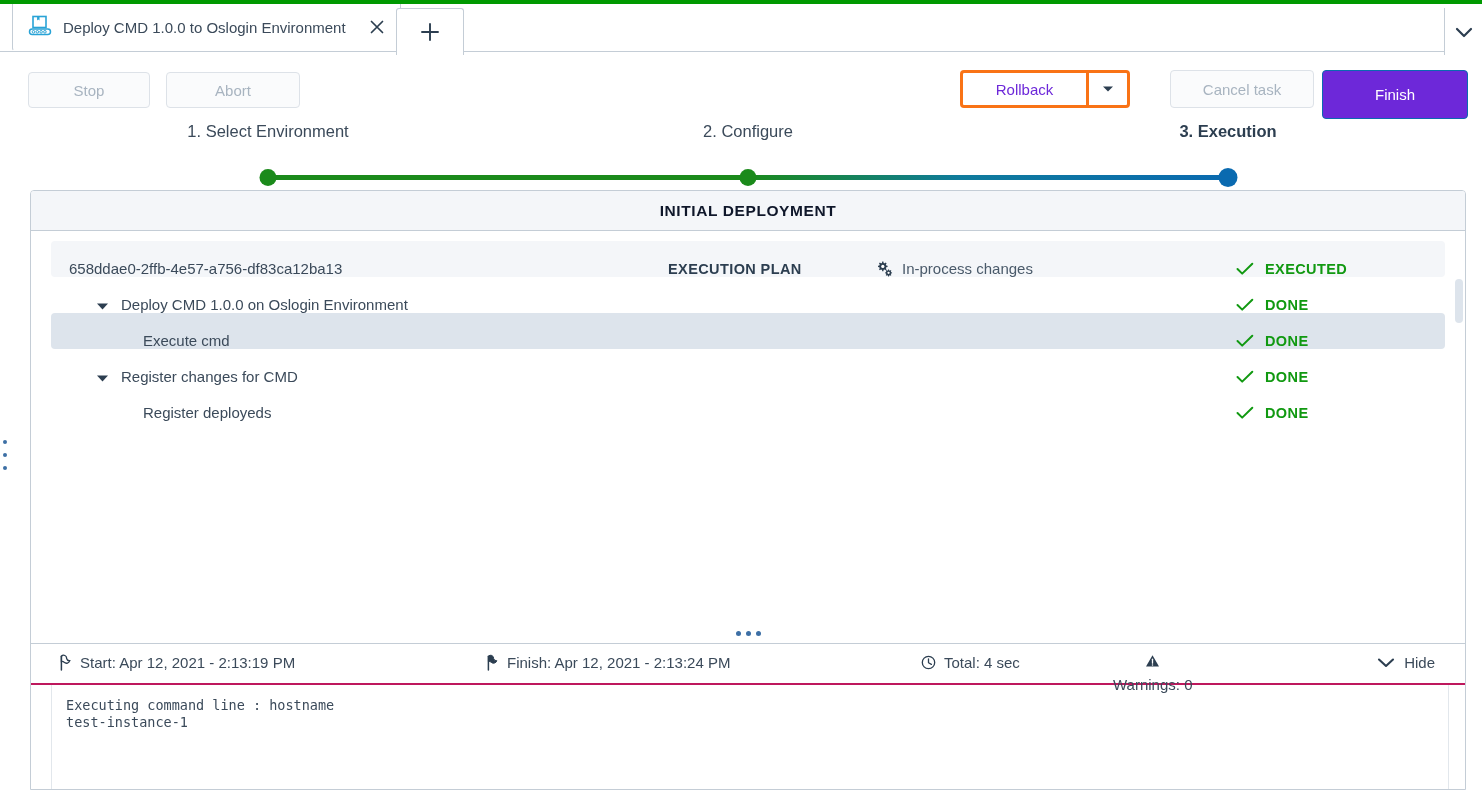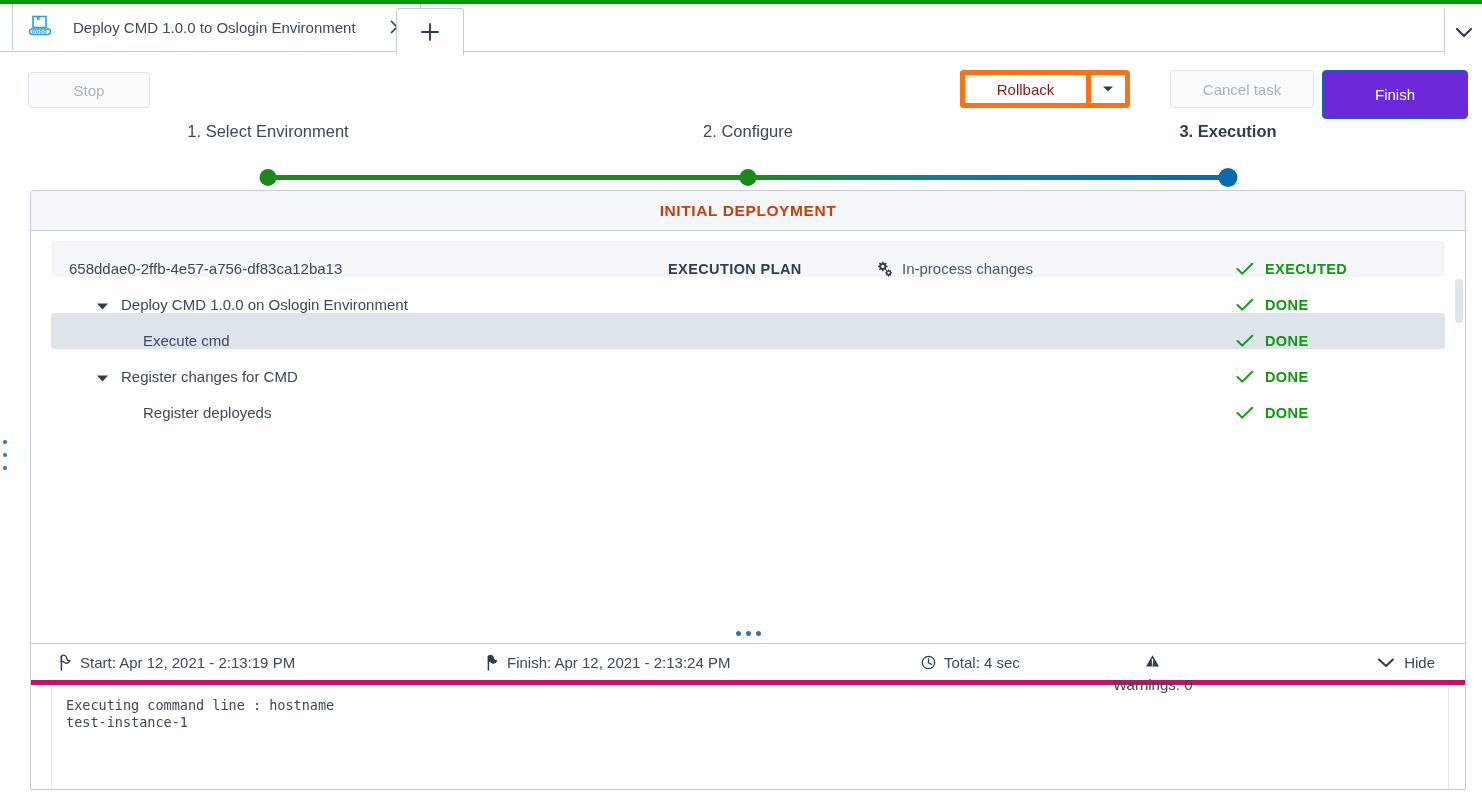--- a/index.html
+++ b/index.html
@@ -18,21 +18,21 @@
   }
 
   
   .tabbar {
     position: absolute; top: 4px; left: 0; width: 1482px; height: 48px;
     background: #ffffff;
     border-bottom: 1px solid #c4cdd6;
   }
   .tab {
     position: absolute; top: 0px; left: 12px; height: 47px;
-    display: flex; align-items: center; gap: 20px;
+    display: flex; align-items: center; gap: 10px;
     padding: 0 12px 0 14px;
     background: #ffffff;
     border: 1px solid #c4cdd6;
     border-bottom: 1px solid #ffffff;
     border-top: none;
     border-radius: 0 0 3px 3px;
   }
   .tab-icon { width: 26px; height: 24px; flex: 0 0 auto; display:block; }
   .tab-title {
     font-size: 15px; color: #3b4a5a; white-space: nowrap;
@@ -63,22 +63,22 @@
   .toolbar {
     position: absolute; top: 52px; left: 0; width: 1482px; height: 62px;
   }
   .btn {
     font-family: "Liberation Sans", sans-serif;
     font-size: 15px;
     border-radius: 4px;
     display: inline-flex; align-items: center; justify-content: center;
     cursor: pointer;
     background: #ffffff;
-    border: 5px solid #f97316;
-    color: #7f1d1d;
+    border: 3px solid #f97316;
+    color: #6d28d9;
   }
   .btn-disabled {
     color: #a8b4c0;
     border: 1px solid #dde2e8;
     background: #fafbfc;
     cursor: default;
   }
   .btn-stop  { position: absolute; left: 28px;  top: 20px; width: 122px; height: 36px; }
   .btn-abort { position: absolute; left: 166px; top: 20px; width: 134px; height: 36px; }
 
@@ -131,21 +131,21 @@
     position: absolute; top: 190px; left: 30px; width: 1436px; height: 600px;
     border: 1px solid #c4cdd6;
     border-radius: 4px 4px 0 0;
     background: #ffffff;
     overflow: hidden;
   }
   .panel-header {
     height: 40px; background: #f4f6f9;
     border-bottom: 1px solid #c4cdd6;
     display: flex; align-items: center; justify-content: center;
-    font-size: 15.5px; font-weight: bold; color: #c2410c;
+    font-size: 15.5px; font-weight: bold; color: #0f172a;
     letter-spacing: 0.6px;
   }
 
   
   .tree { position: relative; height: 390px; padding: 10px 20px 0 20px; }
   .tree-row {
     position: relative; height: 36px; display: flex; align-items: flex-end;
     border-radius: 4px; cursor: pointer;
   }
   .tree-row.head { background: #f4f6f9; }
@@ -187,21 +187,21 @@
     position: absolute; top: 432px; left: 0; width: 1434px; height: 20px;
     display: flex; align-items: center; justify-content: center;
     background: #ffffff; cursor: row-resize;
   }
   .splitter .dots { display: flex; gap: 5px; }
   .splitter .dots span { width: 5px; height: 5px; border-radius: 50%; background: #3d6fa5; }
 
   
   .stats {
     position: absolute; top: 452px; left: 0; width: 1434px; height: 42px;
-    border-top: 1px solid #c4cdd6; border-bottom: 5px solid #be185d;
+    border-top: 1px solid #c4cdd6; border-bottom: 2px solid #be185d;
     background: #ffffff;
   }
   .stat {
     position: absolute; top: 10px; display: flex; align-items: center; gap: 8px;
     font-size: 15px; color: #3b4a5a; white-space: nowrap;
   }
   .stat-start  { left: 28px; }
   .stat-finish { left: 455px; }
   .stat-total  { left: 890px; }
   .stat-warn   { left: 1082px; flex-direction: column; }
@@ -257,20 +257,21 @@
     <span>
       <svg class="svgicon" width="20" height="14" viewBox="0 0 20 14">
         <path d="M3 4 L10 11 L17 4" fill="none" stroke="#2c3e50" stroke-width="2.2" stroke-linecap="round" stroke-linejoin="round"></path>
       </svg>
     </span>
   </div>
 </div>
 
 <div class="toolbar">
   <div class="btn btn-disabled btn-stop">Stop</div>
+  <div class="btn btn-disabled btn-abort">Abort</div>
 
   <div class="btn btn-rollback">Rollback</div>
   <div class="btn btn-rollback-caret">
     <span>
       <svg class="svgicon" width="12" height="8" viewBox="0 0 12 8">
         <path d="M1 1.5 L6 6.5 L11 1.5 Z" fill="#2c3e50"></path>
       </svg>
     </span>
   </div>
 

